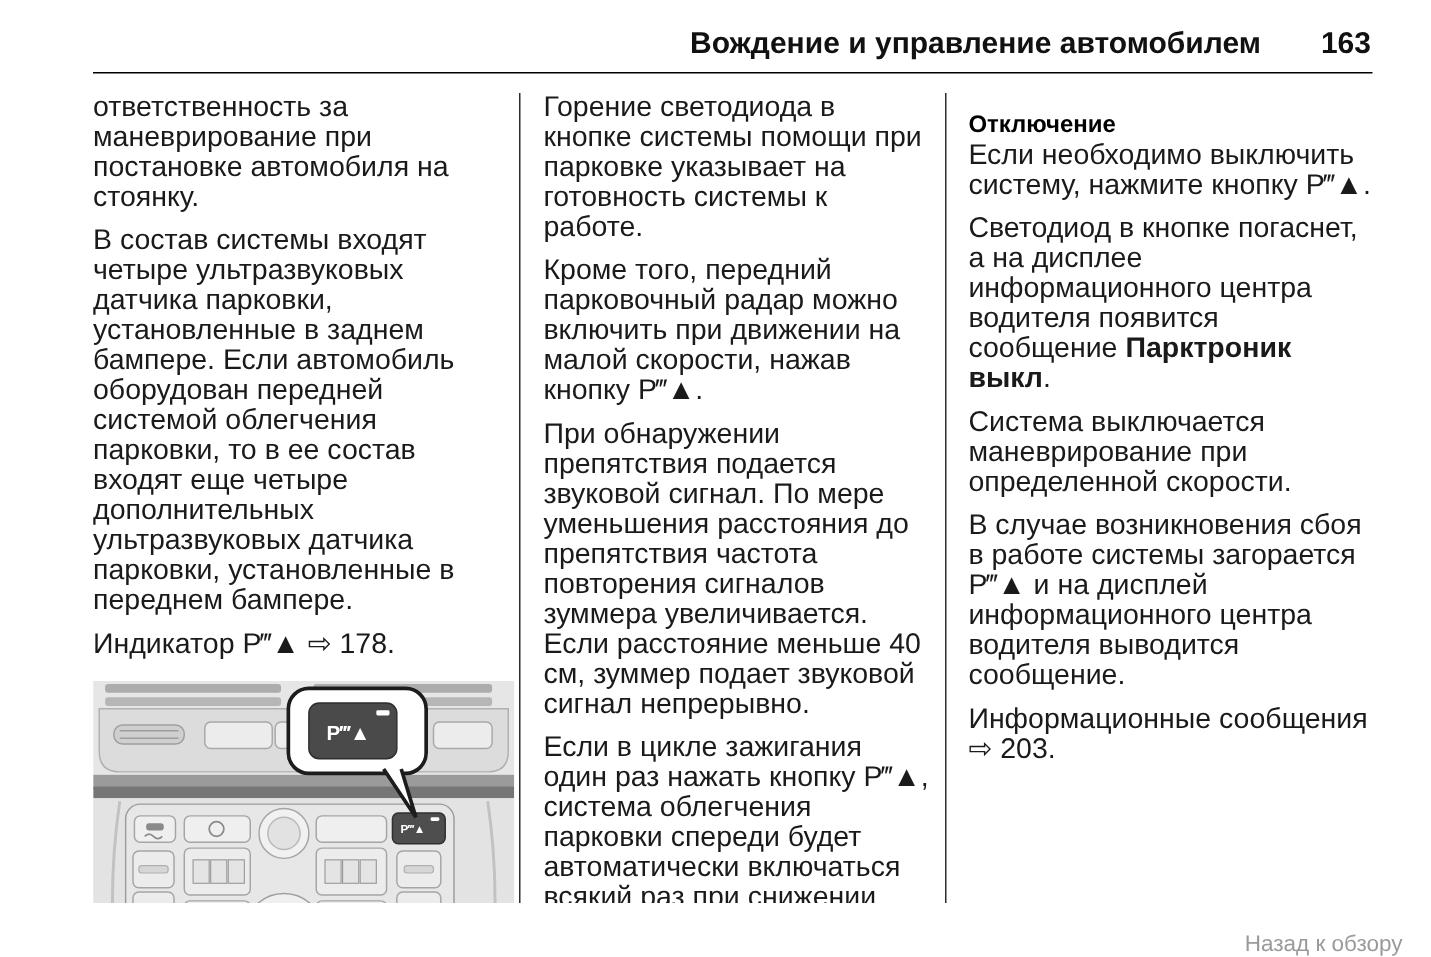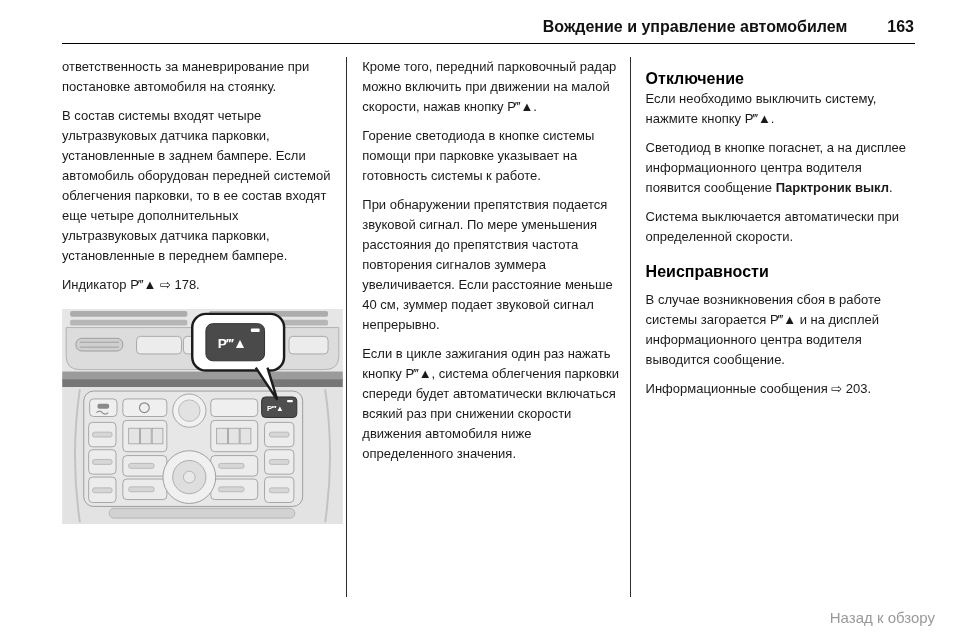--- a/index.html
+++ b/index.html
@@ -11,57 +11,57 @@
     color:#1a1a1a;
     overflow:hidden;
     position:relative;
   }
   .page { width:954px; height:638px; position:relative; }
 
   .header {
     display:flex; justify-content:flex-end; align-items:baseline;
     gap:40px;
     padding:18px 40px 0 62px;
-    font-weight:bold; font-size:16px; color:#111;
+    font-weight:bold; font-size:20px; color:#111;
     white-space:nowrap;
   }
   .header-rule {
     border:none; border-top:1.6px solid #000;
     margin:7px 39px 0 62px;
   }
 
   .columns {
     display:flex;
     margin:13px 39px 0 62px;
     height:540px;
     overflow:hidden;
   }
   .col { width:33.33%; overflow:hidden; }
   .col-1 { padding-right:10px; }
   .col-2 { border-left:1.2px solid #2d2d2d; border-right:1.2px solid #2d2d2d; padding:0 9px 0 15px; }
   .col-3 { padding-left:15px; }
 
   p {
     margin:0 0 9px 0;
-    font-size:13px; line-height:20px;
+    font-size:19px; line-height:20px;
     text-align:left;
   }
   .heading {
     font-size:16px; font-weight:bold; color:#000;
     margin:15px 0 8px 0; line-height:20px;
   }
   .heading.tight { margin:0 0 0 0; }
   .heading.first { margin-top:12px; }
   .bold-inline { font-weight:bold; }
 
   figure { margin:14px 0 0 0; padding:0; }
   figure svg { display:block; }
 
   .footer-link {
-    position:absolute; right:19px; bottom:12px;
+    position:absolute; right:19px; bottom:0;
     font-size:15px; color:#9a9a9a;
     text-decoration:none; cursor:pointer;
   }
 </style>
 </head>
 <body>
 
 <div class="page">
 
   <div class="header">
@@ -156,34 +156,33 @@
           <rect x="133" y="5" width="94" height="58" rx="14" fill="#ffffff" stroke="#1c1c1c" stroke-width="2.5"></rect>
           <path d="M198,60 L220,93 L210,60" fill="#ffffff" stroke="#1c1c1c" stroke-width="2.5"></path>
           <rect x="147" y="15" width="60" height="38" rx="7" fill="#4a4a4a" stroke="#2e2e2e"></rect>
           <text x="174" y="40" font-size="14" font-weight="bold" fill="#ffffff" text-anchor="middle" font-family="Liberation Sans, DejaVu Sans, sans-serif">P‴▲</text>
           <rect x="193" y="20" width="9" height="3.5" rx="1" fill="#ffffff"></rect>
         </svg>
       </figure>
     </section>
 
     <section class="col col-2">
+      <p>Горение светодиода в кнопке системы помощи при парковке указывает на готовность системы к работе.</p>
       <p>Кроме того, передний парковочный радар можно включить при движении на малой скорости, нажав кнопку P‴▲.</p>
-      <p>Горение светодиода в кнопке системы помощи при парковке указывает на готовность системы к работе.</p>
       <p>При обнаружении препятствия подается звуковой сигнал. По мере уменьшения расстояния до препятствия частота повторения сигналов зуммера увеличивается. Если расстояние меньше 40 см, зуммер подает звуковой сигнал непрерывно.</p>
       <p>Если в цикле зажигания один раз нажать кнопку P‴▲, система облегчения парковки спереди будет автоматически включаться всякий раз при снижении скорости движения автомобиля ниже определенного значения.</p>
     </section>
 
     <section class="col col-3">
       <div class="heading tight first">Отключение</div>
       <p>Если необходимо выключить систему, нажмите кнопку P‴▲.</p>
       <p>
         <span>Светодиод в кнопке погаснет, а на дисплее информационного центра водителя появится сообщение </span><span class="bold-inline">Парктроник выкл</span><span>.</span>
       </p>
-      <p>Система выключается автоматически при определенной скорости.</p>
-      <div class="heading">Неисправности</div>
+      <p>Система выключается маневрирование при определенной скорости.</p>
       <p>В случае возникновения сбоя в работе системы загорается P‴▲ и на дисплей информационного центра водителя выводится сообщение.</p>
       <p>Информационные сообщения ⇨ 203.</p>
     </section>
 
   </div>
 
   <a class="footer-link">Назад к обзору</a>
 
 </div>
 

